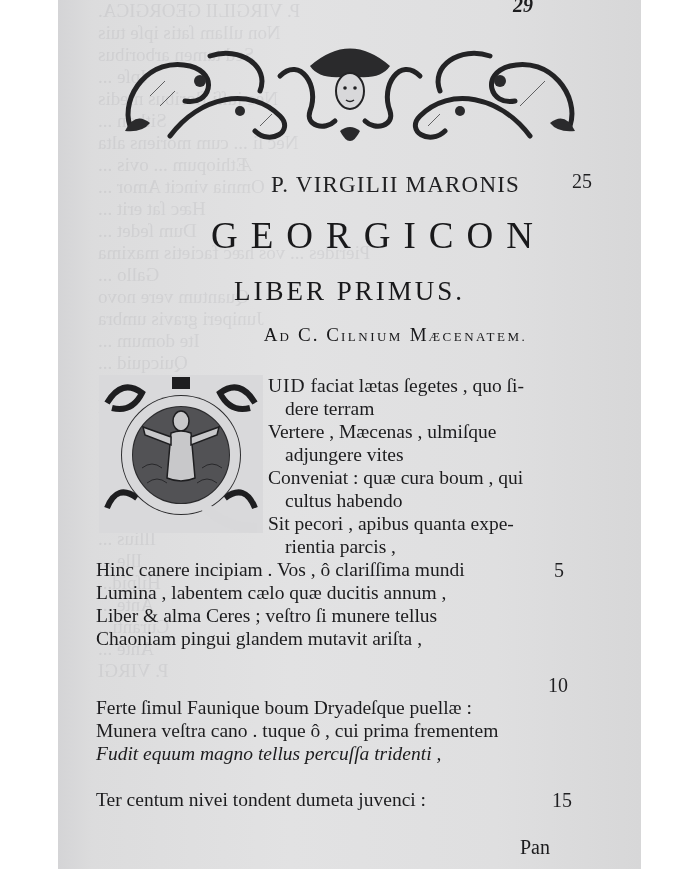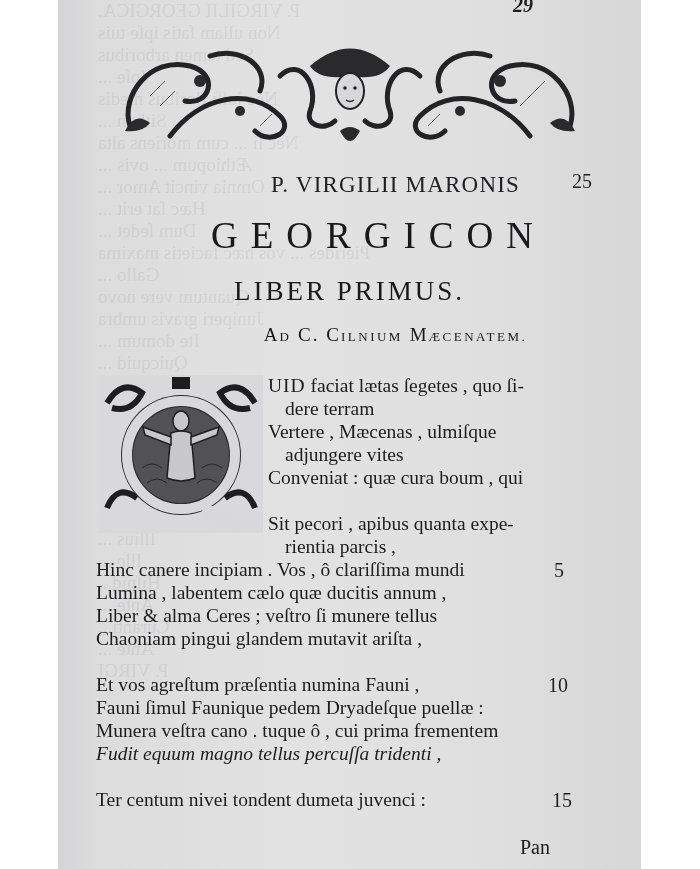--- a/index.html
+++ b/index.html
@@ -153,30 +153,30 @@
     <g stroke="#1e1e20" stroke-width="1" fill="none" opacity="0.8">
       <path d="M45 95 q 10 -8 20 0 M105 95 q 10 -8 20 0 M50 110 q 10 -8 20 0 M100 110 q 10 -8 20 0"></path>
     </g>
   </svg>
 
   <div class="verse" style="left:210px; top:375px;"><span style="font-size:19.5px" class="sc">UID</span><span> faciat lætas ſegetes , quo ſi-</span></div>
   <div class="verse" style="left:227px; top:398px;">dere terram</div>
   <div class="verse" style="left:210px; top:421px;">Vertere ,  Mæcenas ,  ulmiſque</div>
   <div class="verse" style="left:227px; top:444px;">adjungere vites</div>
   <div class="verse" style="left:210px; top:467px;">Conveniat : quæ cura boum , qui</div>
+  <div class="verse" style="left:227px; top:490px;">cultus  habendo</div>
   <div class="verse" style="left:210px; top:513px;">Sit pecori ,  apibus quanta expe-</div>
   <div class="verse" style="left:227px; top:536px;">rientia  parcis ,</div>
 
   <div class="verse" style="left:38px; top:559px;">Hinc canere incipiam .  Vos , ô clariſſima mundi</div>
   <div class="margin-num" style="left:496px; top:559px;">5</div>
   <div class="verse" style="left:38px; top:582px;">Lumina ,  labentem cælo quæ ducitis annum ,</div>
   <div class="verse" style="left:38px; top:605px;">Liber &amp; alma  Ceres ;  veſtro ſi munere tellus</div>
   <div class="verse" style="left:38px; top:628px;">Chaoniam pingui glandem mutavit ariſta ,</div>
-  <div class="verse" style="left:38px; top:674px;">Et vos agreſtum  præſentia numina Fauni ,</div>
   <div class="margin-num" style="left:490px; top:674px;">10</div>
-  <div class="verse" style="left:38px; top:697px;">Fauni ſimul Faunique pedem Dryadeſque puellæ :</div>
+  <div class="verse" style="left:38px; top:697px;">Ferte ſimul Faunique boum Dryadeſque puellæ :</div>
   <div class="verse" style="left:38px; top:720px;">Munera veſtra cano . tuque ô , cui prima frementem</div>
   <div class="verse" style="left:38px; top:743px;font-style:italic;">Fudit equum magno tellus percuſſa tridenti ,</div>
   <div class="verse" style="left:38px; top:789px;">Ter centum nivei tondent dumeta juvenci :</div>
   <div class="margin-num" style="left:494px; top:789px;">15</div>
 
   <div class="catchword" style="top:836px;">Pan</div>
 </div>
 
 </body></html>

